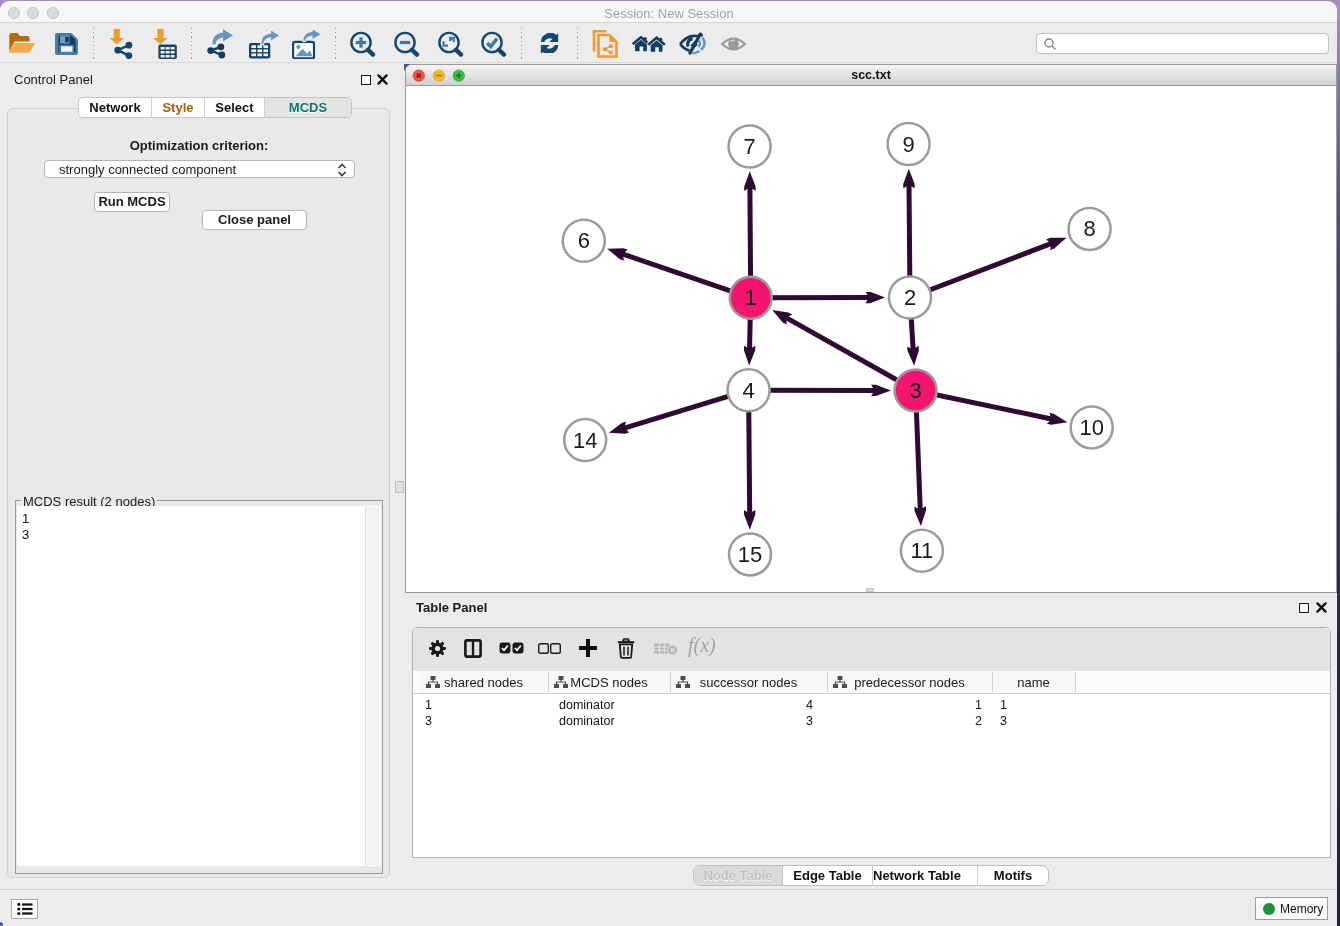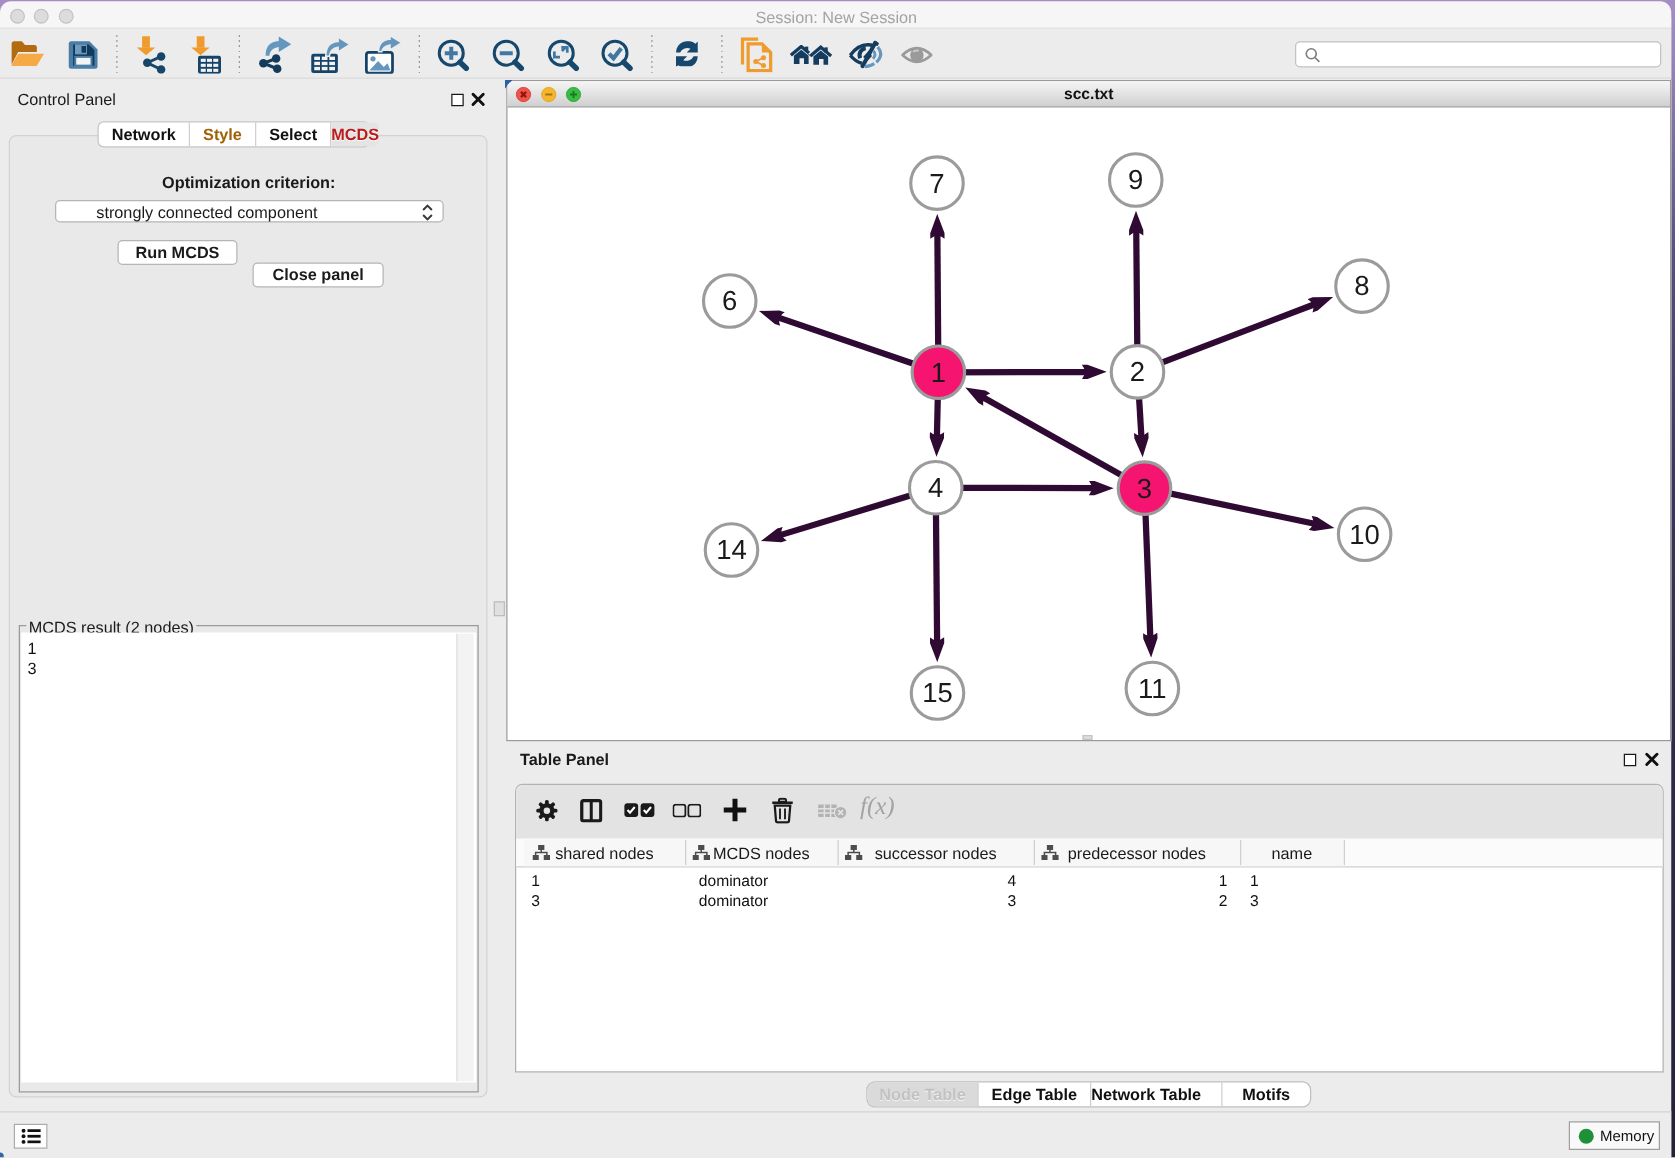--- a/index.html
+++ b/index.html
@@ -188,37 +188,37 @@
 </div>
 
 <div class="abs" style="left:14px;top:72px;font-size:13px;color:#1a1a1a;">Control Panel</div>
 <div class="abs" style="left:361px;top:74.5px;width:10px;height:10px;border:1.5px solid #1a1a1a;background:#fff;"></div>
 <svg class="abs" style="left:376px;top:73px;" width="13" height="13" viewBox="0 0 13 13">
     <path d="M2.4 2.4 L10.6 10.6 M10.6 2.4 L2.4 10.6" stroke="#111" stroke-width="2.3" stroke-linecap="round"></path>
   </svg>
 
 <div class="abs" style="left:7px;top:108px;width:383px;height:770px;background:#e9e9e9;border:1px solid #d2d2d2;border-radius:6px;"></div>
 
-<div class="abs" style="left:78px;top:97px;width:218px;height:21px;border:1px solid #c6c6c6;border-radius:5px;background:#fff;display:flex;font-size:13px;font-weight:bold;">
+<div class="abs" style="left:78px;top:97px;width:274px;height:21px;border:1px solid #c6c6c6;border-radius:5px;background:#fff;display:flex;font-size:13px;font-weight:bold;">
   <div style="flex:0 0 73px;text-align:center;line-height:19px;border-right:1px solid #d0d0d0;color:#111;">Network</div>
   <div style="flex:0 0 53px;text-align:center;line-height:19px;border-right:1px solid #d0d0d0;color:#a16207;">Style</div>
   <div style="flex:0 0 60px;text-align:center;line-height:19px;border-right:1px solid #d0d0d0;color:#111;">Select</div>
-  <div style="flex:1;text-align:right;line-height:19px;background:#e4e4e4;color:#b91c1c;border-radius:0 4px 4px 0;text-shadow:0 1px 0 #fff;">MCDS</div>
+  <div style="flex:1;text-align:center;line-height:19px;background:#e4e4e4;color:#0f766e;border-radius:0 4px 4px 0;text-shadow:0 1px 0 #fff;">MCDS</div>
 </div>
 
 <div class="abs" style="left:8px;top:138px;width:382px;text-align:center;font-size:13px;font-weight:bold;color:#1a1a1a;">Optimization criterion:</div>
 
-<div class="abs" style="left:44px;top:160px;width:311px;height:18px;background:#fff;border:1px solid #b5b5b5;border-radius:4px;font-size:13px;color:#1a1a1a;line-height:18px;padding-left:32px;">strongly connected component
+<div class="abs" style="left:44px;top:160px;width:311px;height:18px;background:#fff;border:1px solid #b5b5b5;border-radius:4px;font-size:13px;color:#1a1a1a;line-height:18px;padding-left:14px;">strongly connected component
   <svg width="10" height="14" style="position:absolute;right:7px;top:2px;" viewBox="0 0 10 14">
       <path d="M1.5 5 L5 1.5 L8.5 5" fill="none" stroke="#3a3a3a" stroke-width="1.6"></path>
       <path d="M1.5 9 L5 12.5 L8.5 9" fill="none" stroke="#3a3a3a" stroke-width="1.6"></path>
     </svg>
 </div>
 
-<div class="abs" style="left:94px;top:192px;width:96px;height:20px;background:#fff;border:1px solid #b5b5b5;border-radius:4px;font-size:13px;font-weight:bold;color:#1a1a1a;text-align:center;line-height:18px;">Run MCDS</div>
+<div class="abs" style="left:94px;top:192px;width:76px;height:20px;background:#fff;border:1px solid #b5b5b5;border-radius:4px;font-size:13px;font-weight:bold;color:#1a1a1a;text-align:center;line-height:18px;">Run MCDS</div>
 <div class="abs" style="left:202px;top:192px;width:105px;height:20px;background:#fff;border:1px solid #b5b5b5;border-radius:4px;font-size:13px;font-weight:bold;color:#1a1a1a;text-align:center;line-height:18px;margin-top:18px;">Close panel</div>
 
 <div class="abs" style="left:15px;top:500px;width:368px;height:374px;border:1px solid #9a9a9a;"></div>
 <div class="abs" style="left:21px;top:494px;background:#e9e9e9;font-size:13px;color:#1a1a1a;padding:0 2px;">MCDS result (2 nodes)</div>
 <div class="abs" style="left:17px;top:506px;width:364px;height:360px;background:#fff;"></div>
 <div class="abs" style="left:365px;top:507px;width:14px;height:358px;background:#f3f3f3;border-left:1px solid #e0e0e0;"></div>
 <div class="abs" style="left:22px;top:511px;font-size:13px;color:#111;line-height:16px;">1<br>3</div>
 
 <div class="abs" style="left:395px;top:481px;width:9px;height:12px;background:#e0e0e0;border:1px solid #bdbdbd;"></div>
 

